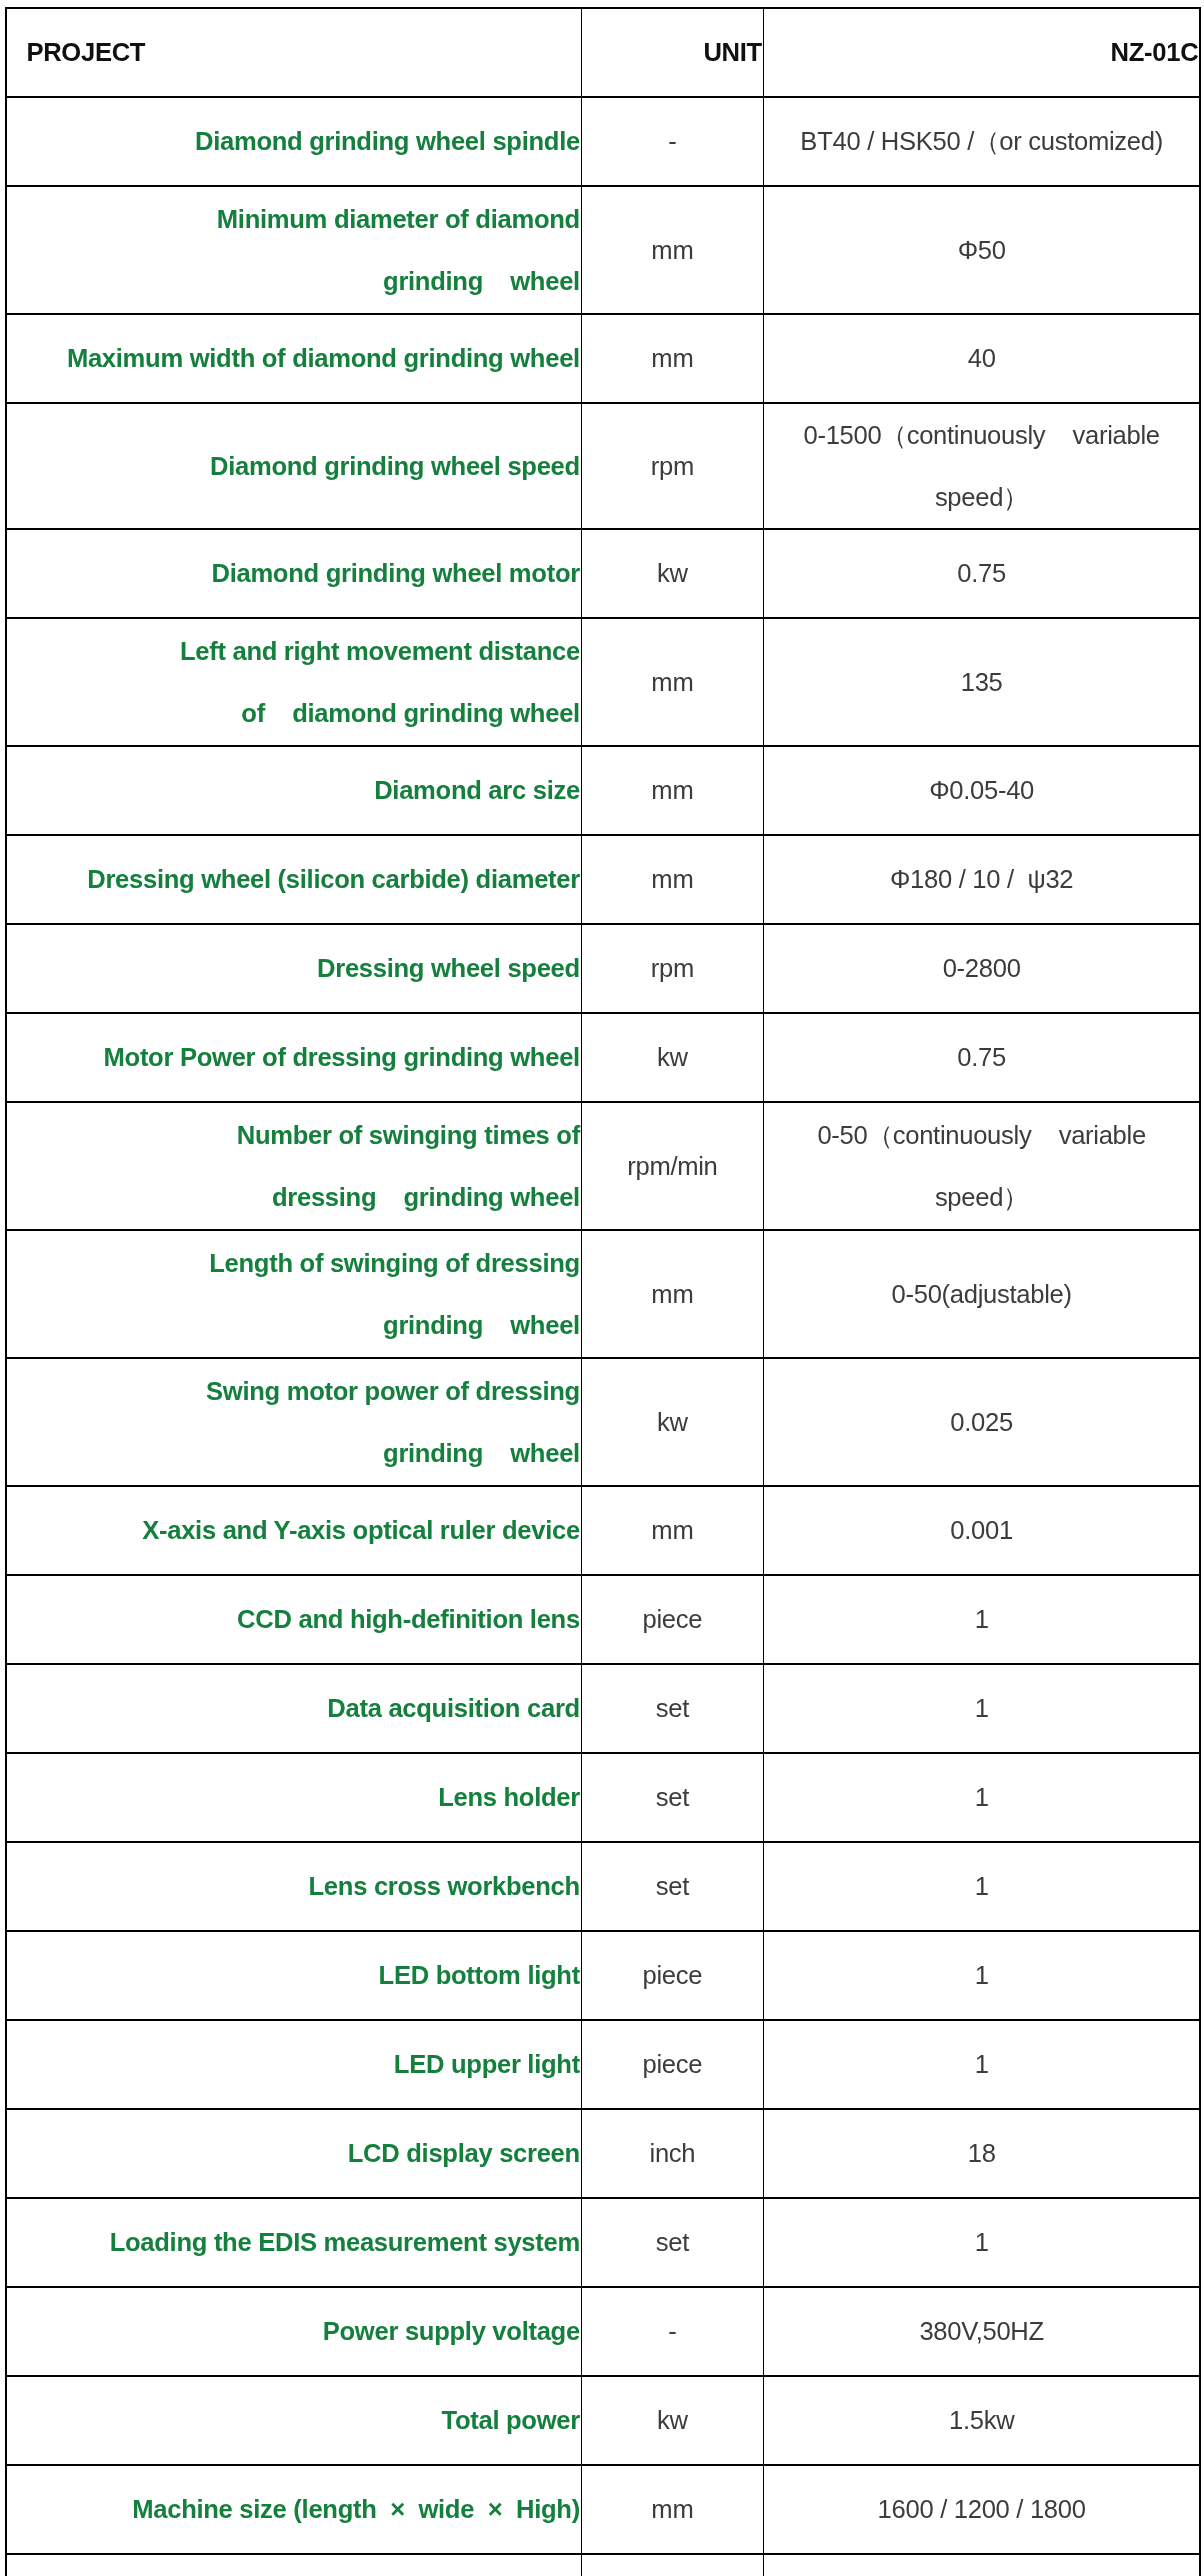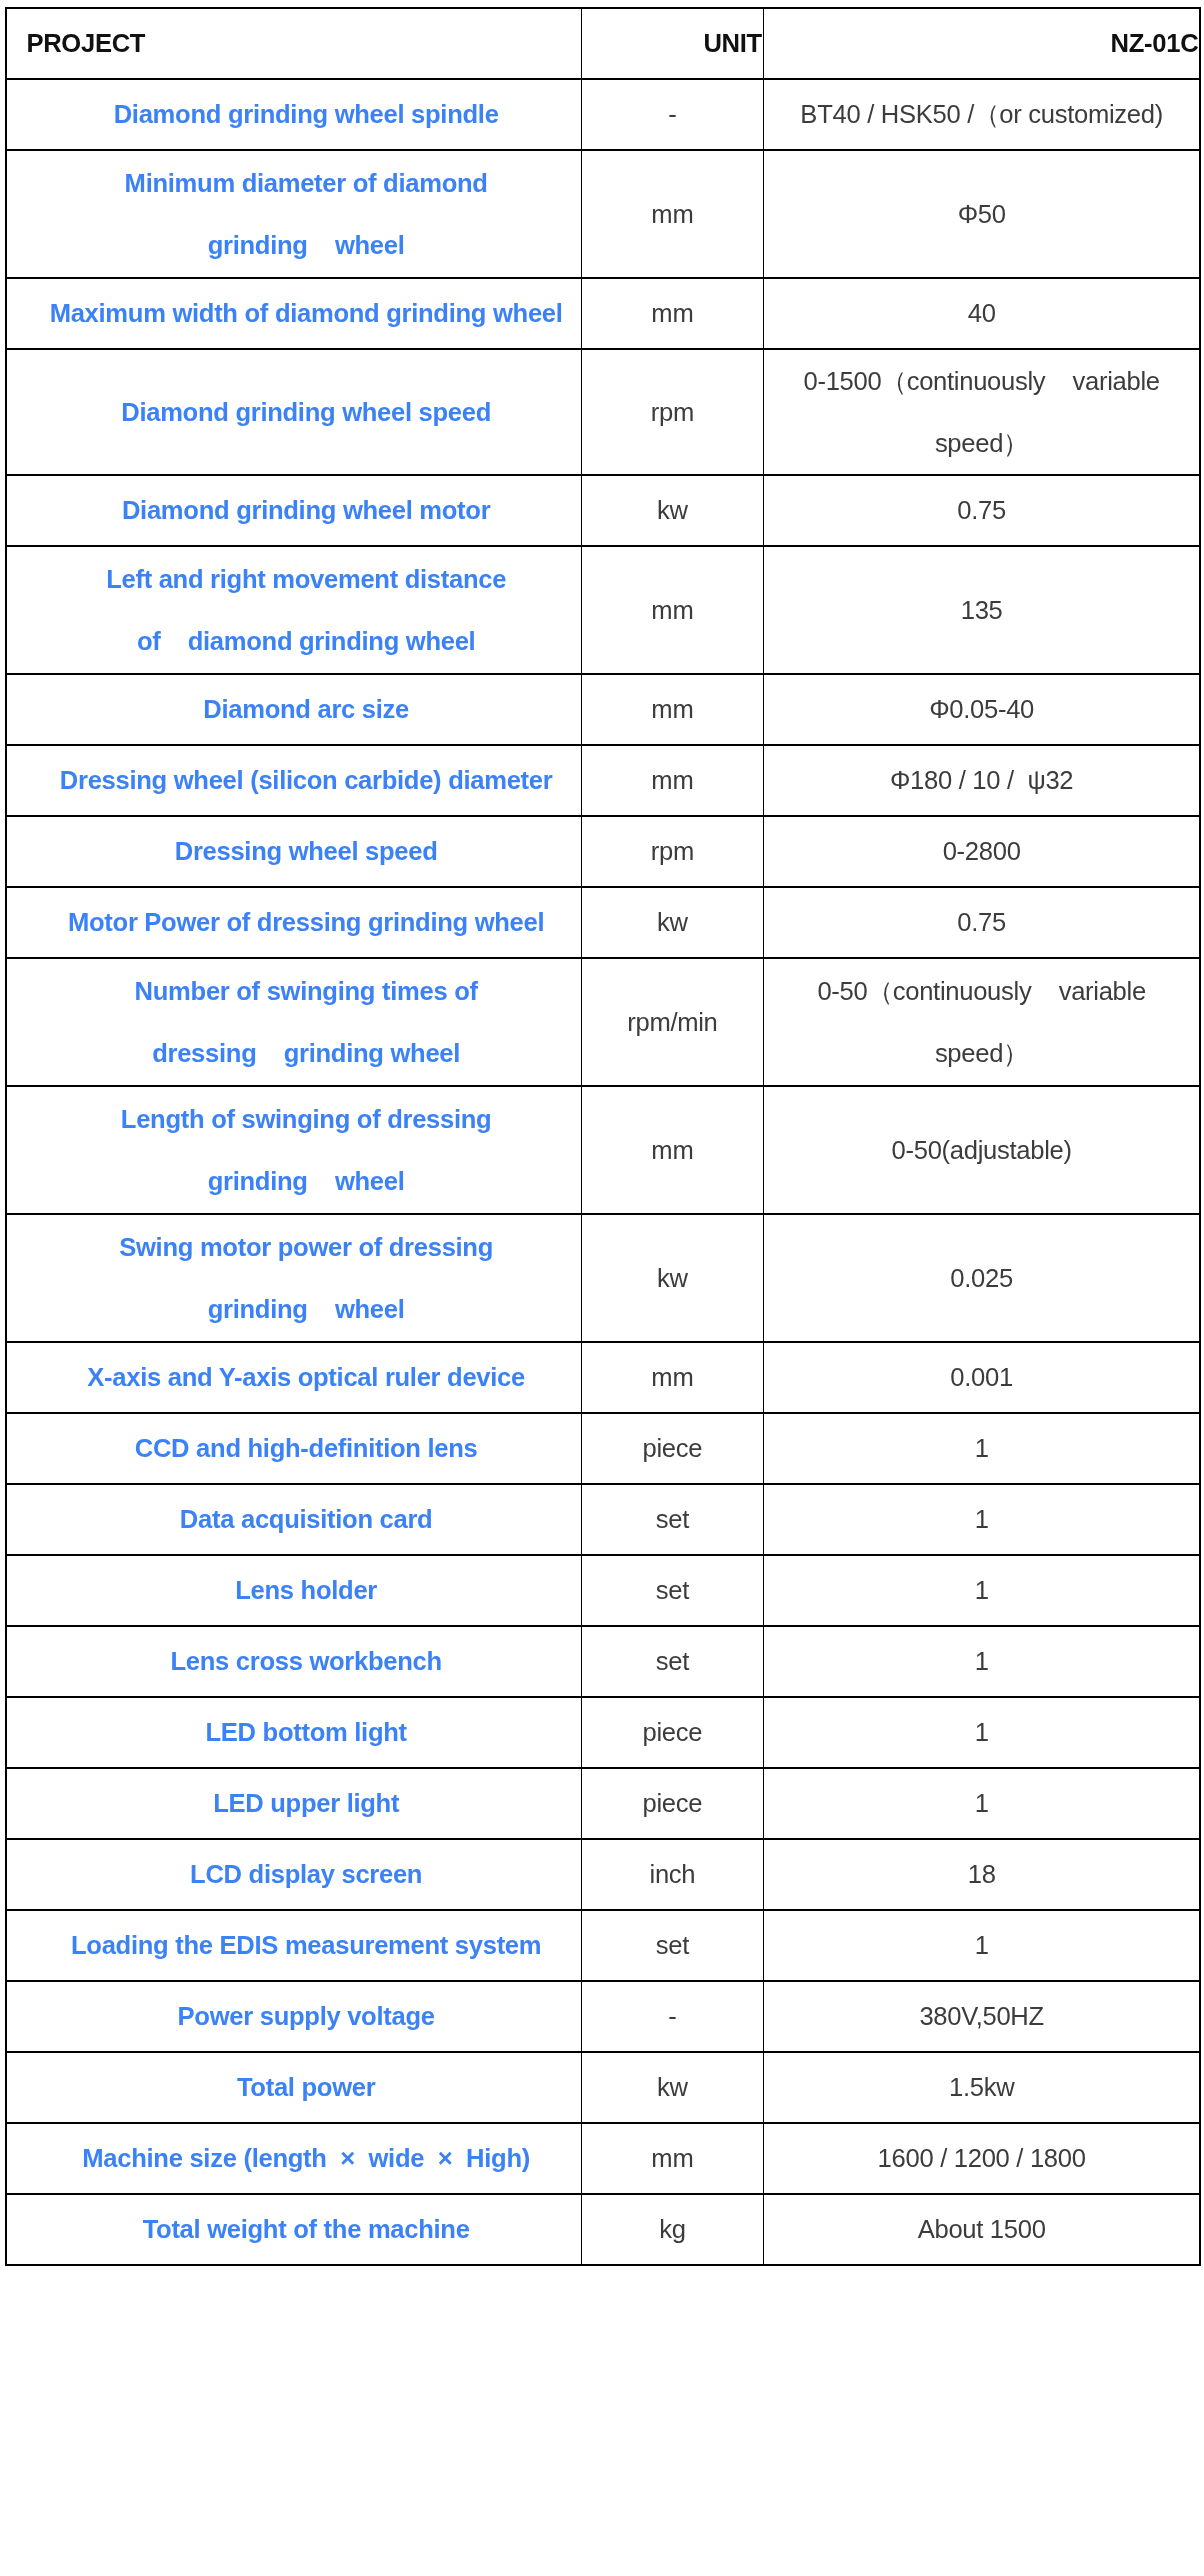--- a/index.html
+++ b/index.html
@@ -31,31 +31,31 @@
     border-right: 1.3px solid #000;
     border-top: 2px solid #000;
     border-bottom: 2px solid #000;
     font-size: 25.6px;
     line-height: 62px;
     vertical-align: middle;
     white-space: pre-wrap;
     letter-spacing: -0.3px;
     overflow: hidden;
   }
-  tr { height: 71px; }
+  tr { height: 89px; }
   tr.tall { height: 126px; }
 
   th { color: #111; font-weight: bold; text-align: right; }
   th.project-col { text-align: left; padding-left: 19px; }
 
   td.project-cell {
-    text-align: center;
+    text-align: right;
     padding-left: 25px;
     font-weight: bold;
-    color: #3b82f6;
+    color: #15803d;
   }
   td.unit-cell, td.value-cell {
     text-align: center;
     font-weight: normal;
     color: #3c3c3c;
     padding: 0 4px;
   }
 </style>
 </head>
 <body>

